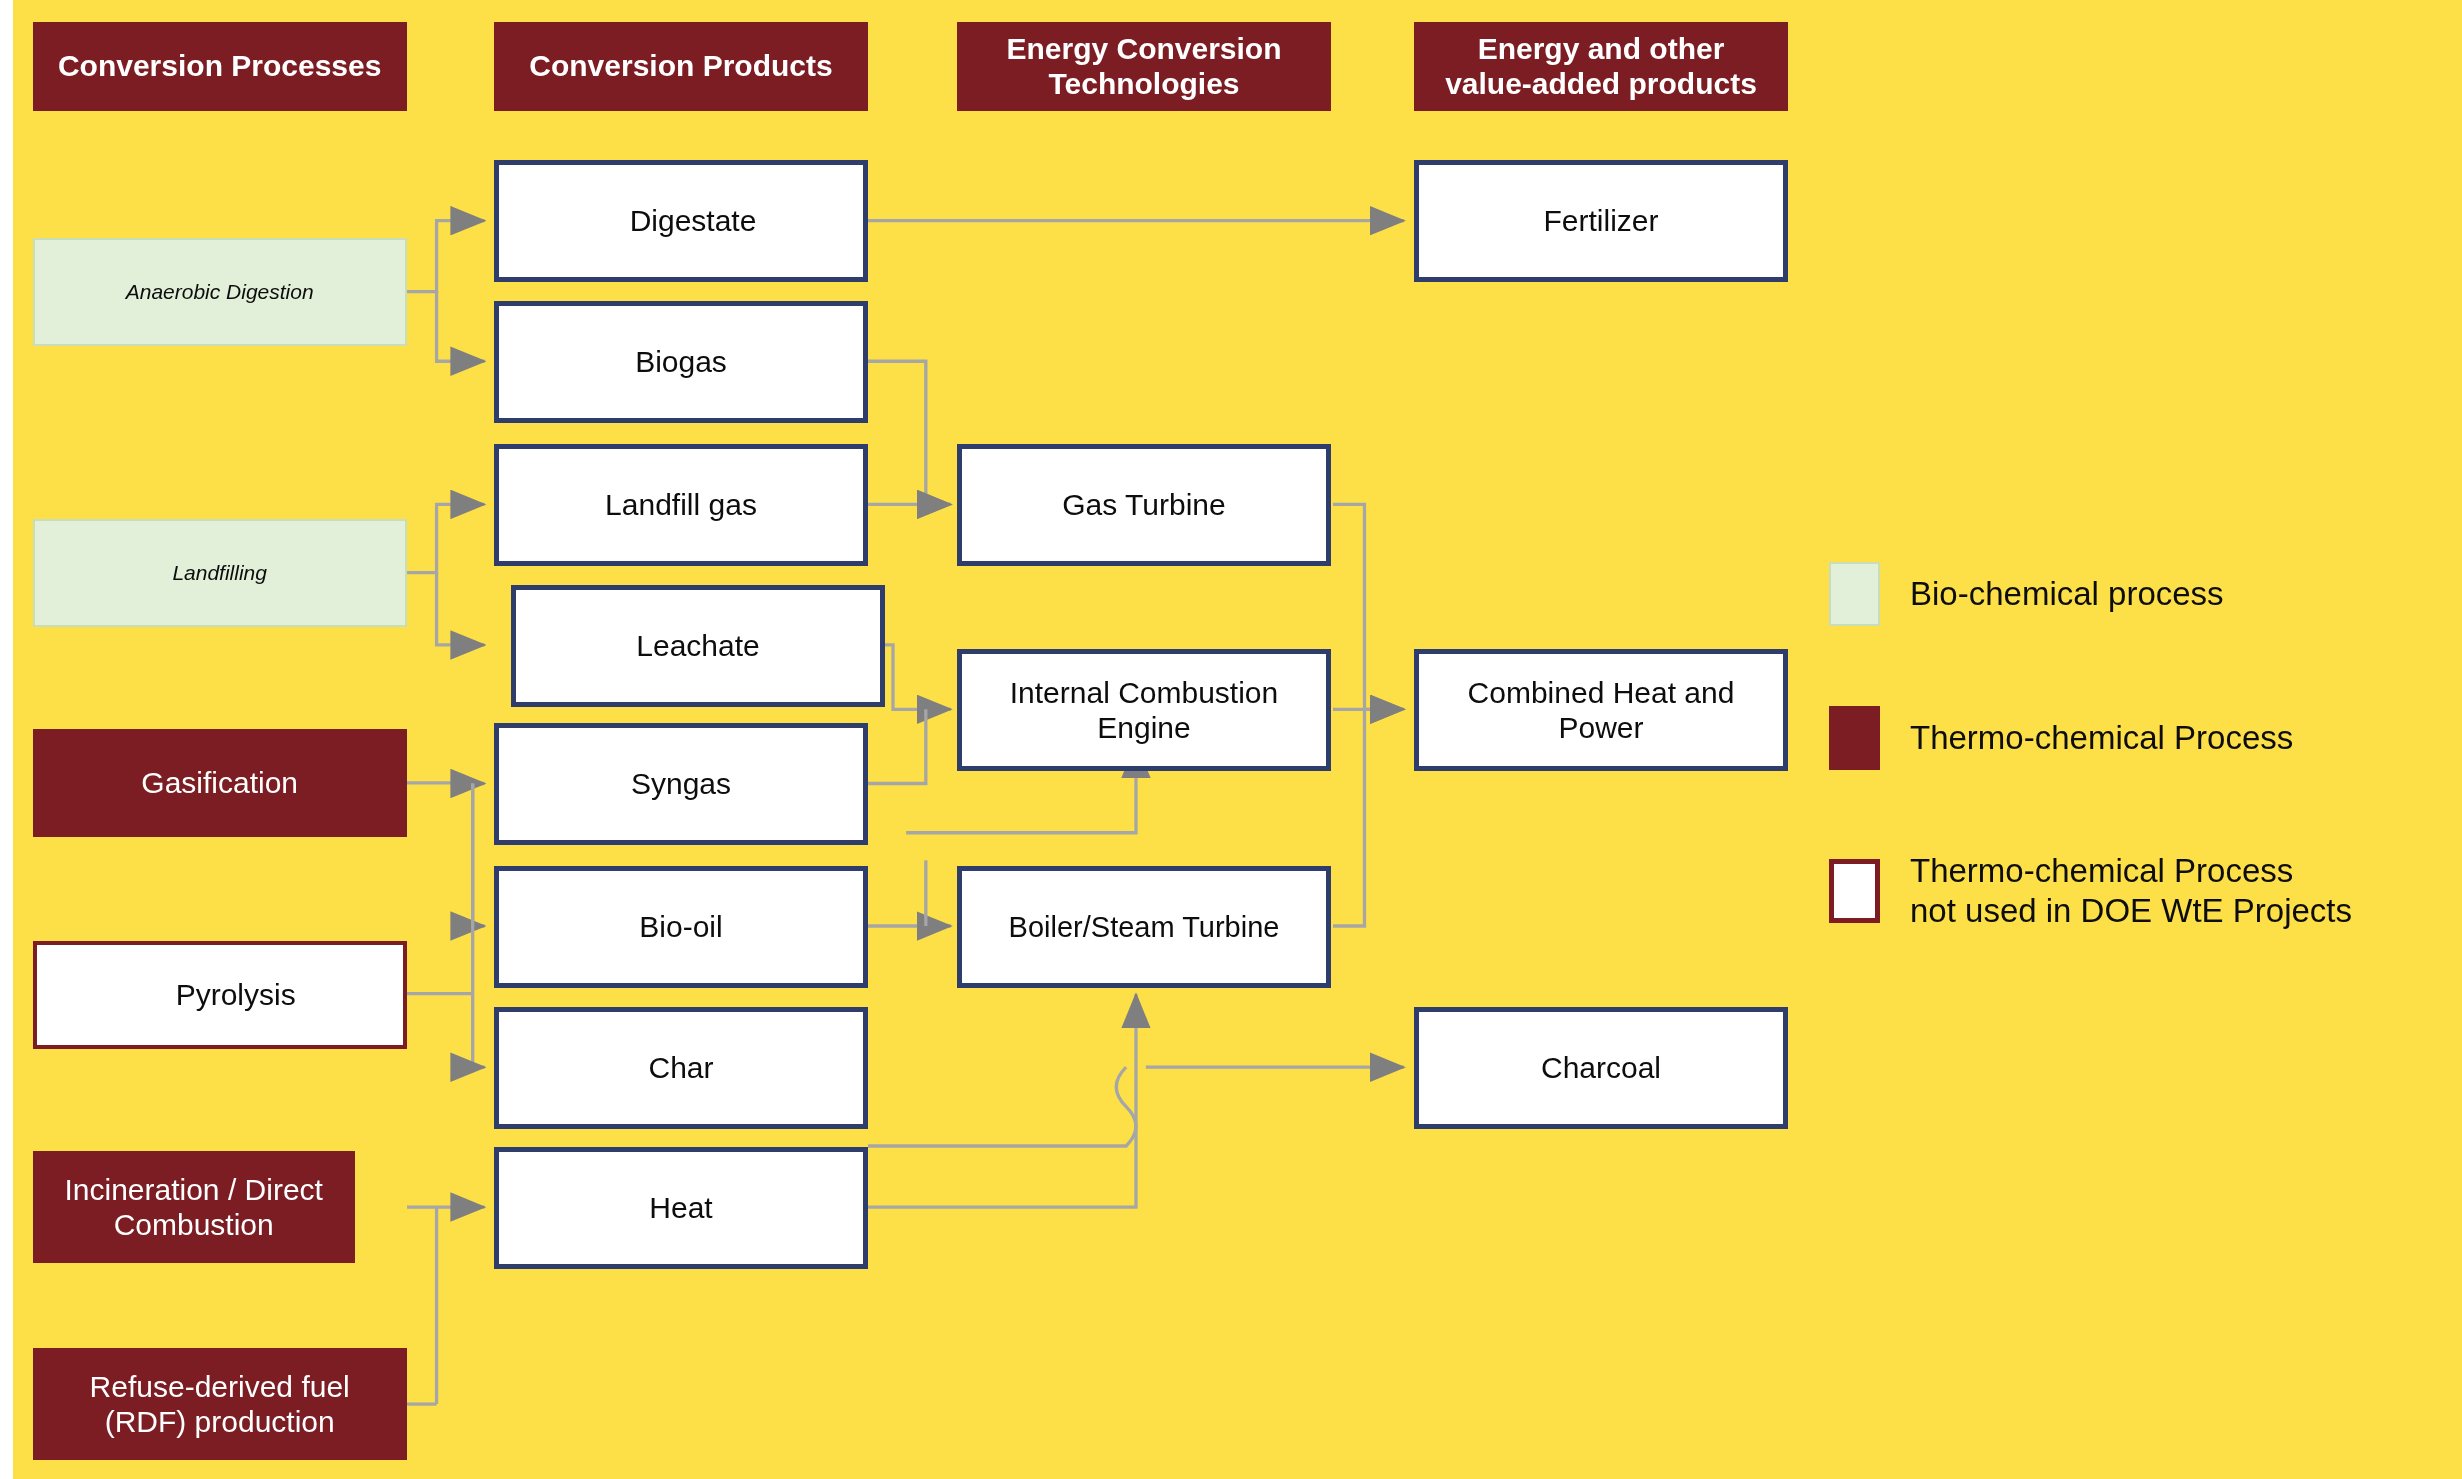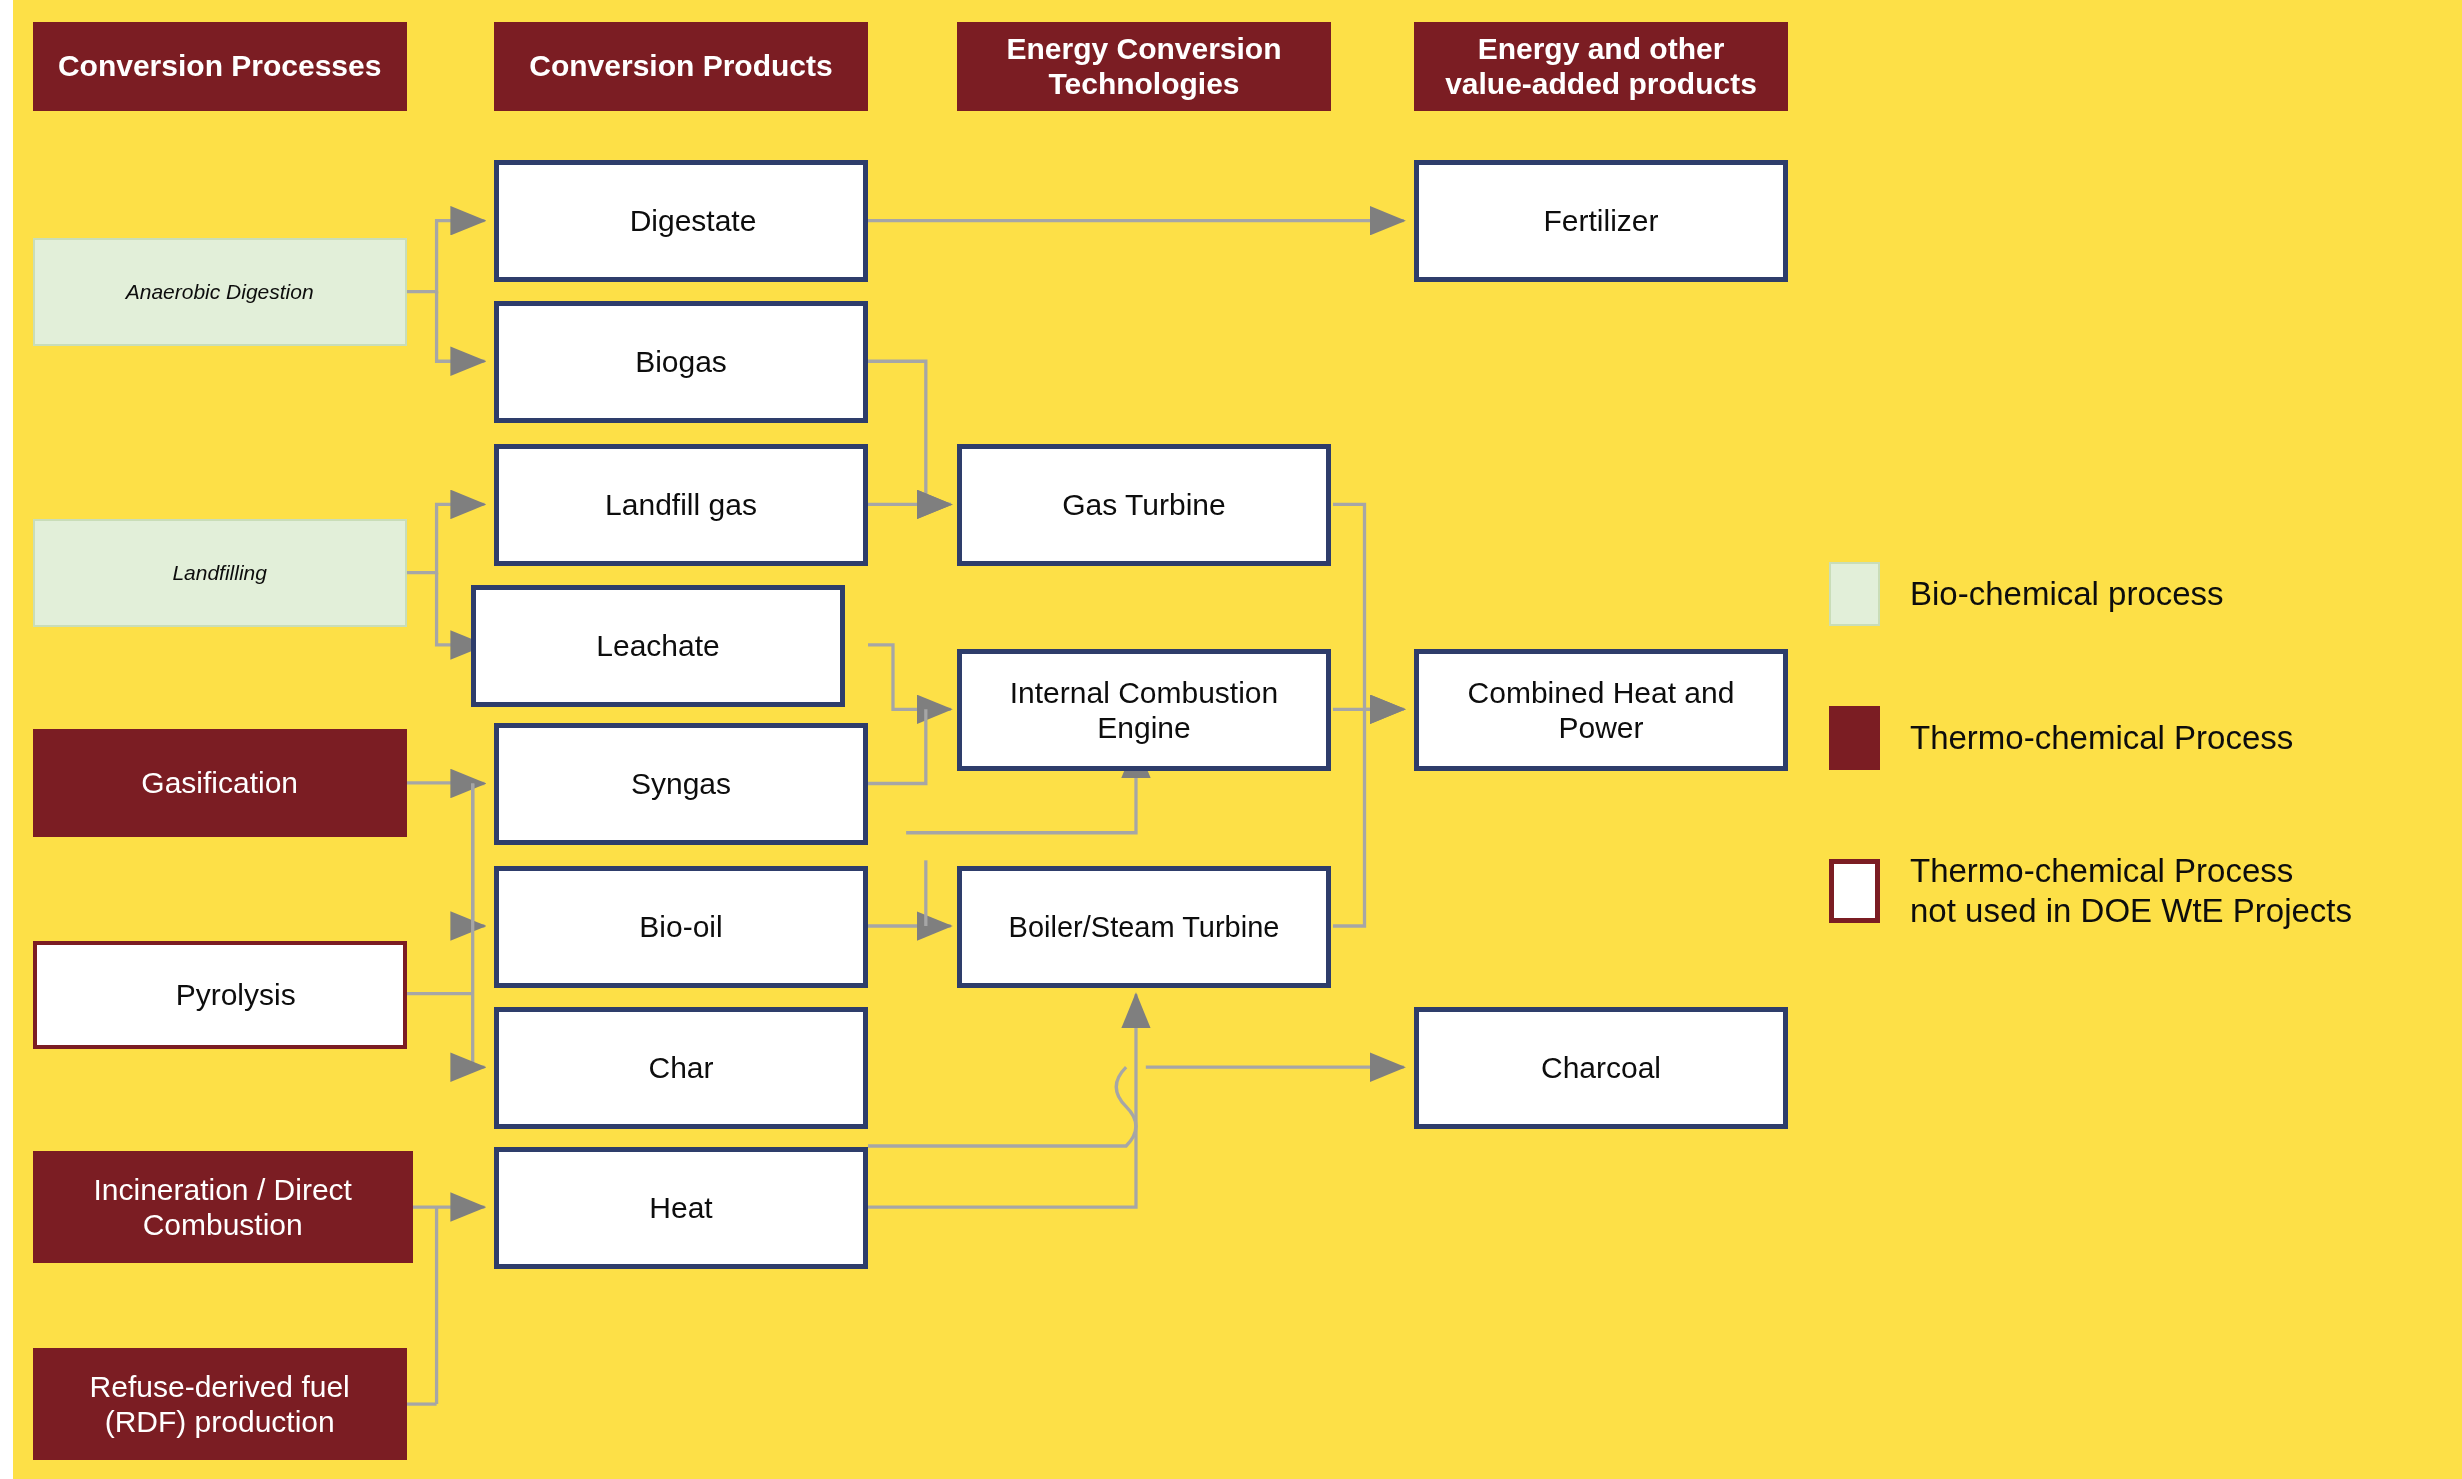--- a/index.html
+++ b/index.html
@@ -124,21 +124,21 @@
   </div>
 
   <div class="node thermo" style="left:19.7px; top:729px; width:374px; height:108px;">
     <span>Gasification</span>
   </div>
 
   <div class="node thermo-out" style="left:19.7px; top:941px; width:374px; height:108px;">
     <span>Pyrolysis</span>
   </div>
 
-  <div class="node thermo" style="left:19.7px; top:1151px; width:380px; height:112px; flex-direction:column;">
+  <div class="node thermo" style="left:19.7px; top:1151px; width:322px; height:112px; flex-direction:column;">
     <span>Incineration / Direct</span>
     <span>Combustion</span>
   </div>
 
   <div class="node thermo" style="left:19.7px; top:1348px; width:374px; height:112px; flex-direction:column;">
     <span>Refuse-derived fuel</span>
     <span>(RDF) production</span>
   </div>
 
   <div class="node navy" style="left:481px; top:160px; width:374px; height:122px;padding-left:24px;">
@@ -146,21 +146,21 @@
   </div>
 
   <div class="node navy" style="left:481px; top:301px; width:374px; height:122px;">
     <span>Biogas</span>
   </div>
 
   <div class="node navy" style="left:481px; top:444px; width:374px; height:122px;">
     <span>Landfill gas</span>
   </div>
 
-  <div class="node navy" style="left:458px; top:585px; width:374px; height:122px;">
+  <div class="node navy" style="left:498px; top:585px; width:374px; height:122px;">
     <span>Leachate</span>
   </div>
 
   <div class="node navy" style="left:481px; top:723px; width:374px; height:122px;">
     <span>Syngas</span>
   </div>
 
   <div class="node navy" style="left:481px; top:866px; width:374px; height:122px;">
     <span>Bio-oil</span>
   </div>

